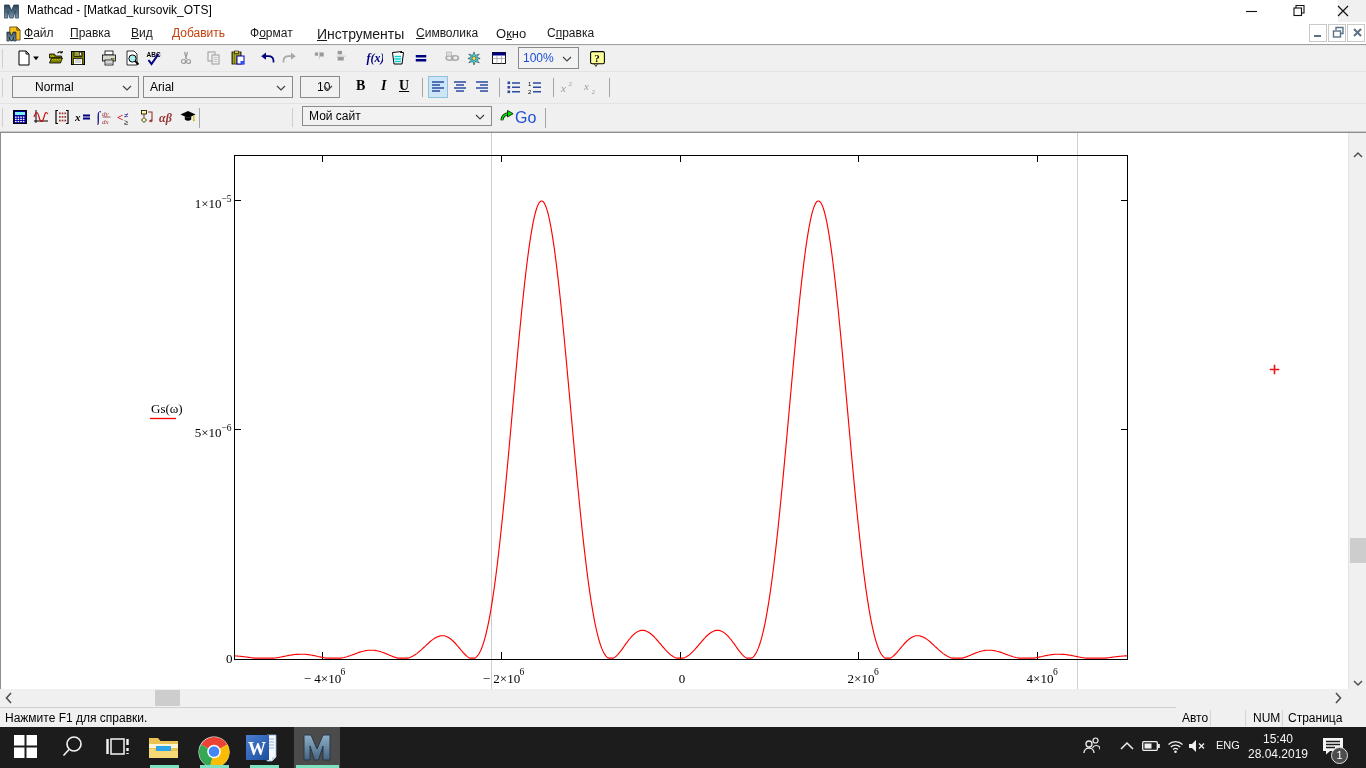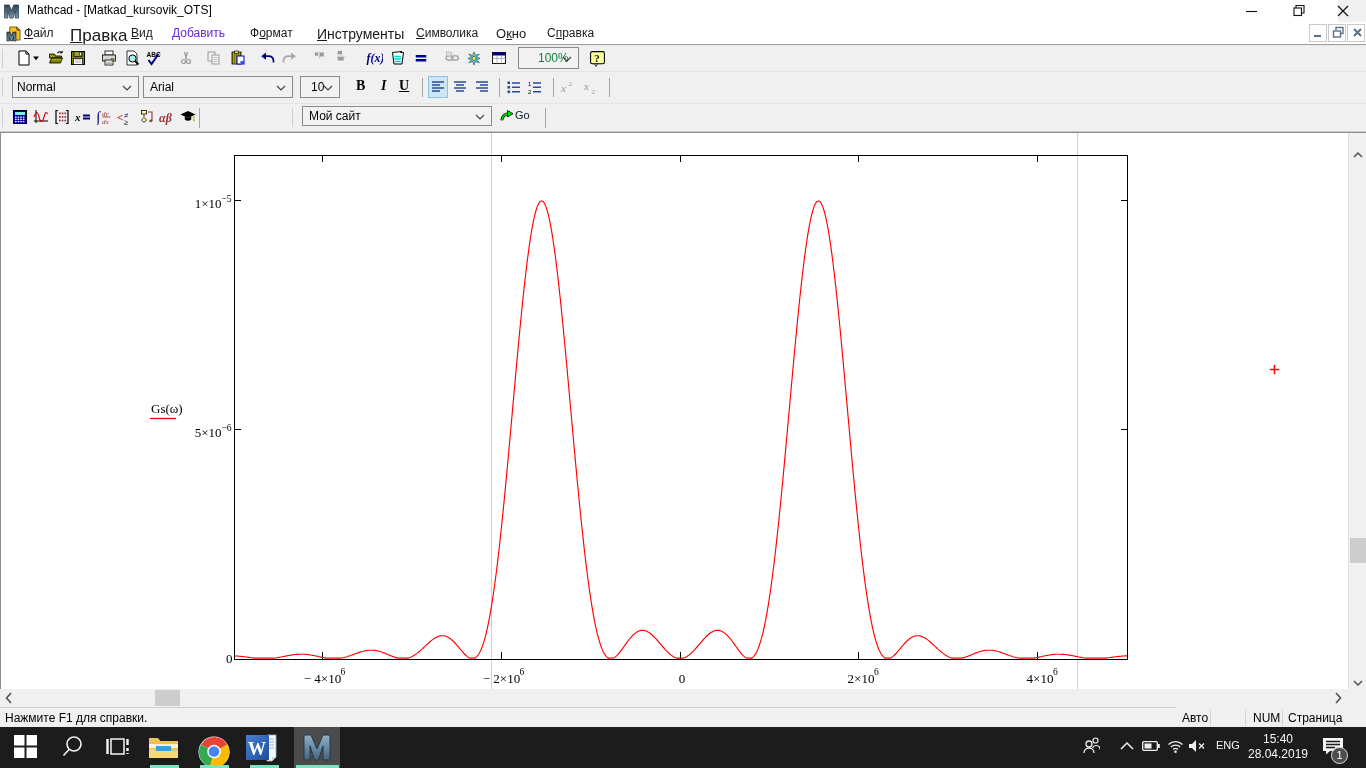--- a/index.html
+++ b/index.html
@@ -25,23 +25,23 @@
         <linearGradient id="mmg" x1="0" y1="0" x2="0" y2="1">
           <stop offset="0" stop-color="#3a5468"></stop>
           <stop offset="1" stop-color="#8aa7bd"></stop>
         </linearGradient>
       </defs>
       <path d="M4 2h7.5L15 5.5V16H4z" fill="#f8bf1c" stroke="#4a3a00" stroke-width=".8"></path>
       <path d="M11.5 2l3.5 3.5h-3.5z" fill="#c8920a" stroke="#4a3a00" stroke-width=".7"></path>
       <path d="M1 7.5h3l1.8 4.2L7.6 7.5h3V17h-2.4v-4.5L6.7 17H5.2L3.4 12.5V17H1z" fill="url(#mmg)" stroke="#10202c" stroke-width=".8"></path>
     </svg>
     <span class="abs" style="left:24px;top:4px;font-size:12px;color:#1a1a1a"><u>Ф</u>айл</span>
-    <span class="abs" style="left:70px;top:4px;font-size:17px;color:#1a1a1a"><u>П</u>равка</span>
+    <span class="abs" style="left:70px;top:4px;font-size:12px;color:#1a1a1a"><u>П</u>равка</span>
     <span class="abs" style="left:131px;top:4px;font-size:12px;color:#1a1a1a"><u>В</u>ид</span>
-    <span class="abs" style="left:172px;top:4px;font-size:12px;color:#6d28d9"><u>Д</u>обавить</span>
+    <span class="abs" style="left:172px;top:4px;font-size:12px;color:#c2410c"><u>Д</u>обавить</span>
     <span class="abs" style="left:250px;top:4px;font-size:12px;color:#1a1a1a">Ф<u>о</u>рмат</span>
     <span class="abs" style="left:317px;top:4px;font-size:14px;color:#1a1a1a"><u>И</u>нструменты</span>
     <span class="abs" style="left:416px;top:4px;font-size:12px;color:#1a1a1a"><u>С</u>имволика</span>
     <span class="abs" style="left:496px;top:4px;font-size:13px;color:#1a1a1a">О<u>к</u>но</span>
     <span class="abs" style="left:547px;top:4px;font-size:12px;color:#1a1a1a">С<u>п</u>равка</span>
     <div class="abs" style="left:1309px;top:2px;width:16px;height:16px;border:1px solid #c9c9c9;background:#fff"></div>
     <div class="abs" style="left:1328px;top:2px;width:16px;height:16px;border:1px solid #c9c9c9;background:#fff"></div>
     <div class="abs" style="left:1347px;top:2px;width:16px;height:16px;border:1px solid #c9c9c9;background:#fff"></div>
     <svg class="abs" style="left:1309px;top:2px" width="57" height="18" viewBox="0 0 57 18">
       <path d="M5 12h7" stroke="#5a7186" stroke-width="2"></path>
@@ -150,41 +150,41 @@
     <svg style="position:absolute;left:467px;top:4px" width="14" height="16" viewBox="0 0 16 16">
       <path d="M8 1l1.5 4L14 3.5 11 7l4 1.5-4 1.5 3 3.5-4.5-1.5L8 16l-1.5-4L2 13.5 5 10 1 8.5 5 7 2 3.5 6.5 5z" fill="#4dd9e8" stroke="#000" stroke-width=".5"></path>
       <circle cx="8" cy="8.5" r="2.2" fill="#ffe84c" stroke="#000" stroke-width=".5"></circle>
     </svg>
     <svg style="position:absolute;left:491px;top:4px" width="16" height="16" viewBox="0 0 16 16">
       <rect x="1.5" y="2.5" width="13" height="11" fill="#fff" stroke="#000" stroke-width=".9"></rect>
       <rect x="1.5" y="2.5" width="13" height="3" fill="#000080"></rect>
       <path d="M1.5 8.5h13M6 5.5v8M10.5 5.5v8" stroke="#9a9a9a" stroke-width=".7"></path>
     </svg>
     <div style="position:absolute;left:514px;top:49px;width:1px;height:18px;background:#a6a6a6"></div>
-    <div style="position:absolute;left:518px;top:1px;width:61px;height:22px;background:#f2f2f2;border:1px solid #8a8a8a;box-sizing:border-box;font-size:12px;line-height:20px;padding-left:19px;color:#15803d">100%<svg style="position:absolute;right:6px;top:7px" width="10" height="8" viewBox="0 0 10 8">
+    <div style="position:absolute;left:518px;top:1px;width:61px;height:22px;background:#f2f2f2;border:1px solid #8a8a8a;box-sizing:border-box;font-size:12px;line-height:20px;padding-left:4px;color:#1d4ed8">100%<svg style="position:absolute;right:6px;top:7px" width="10" height="8" viewBox="0 0 10 8">
         <path d="M1 2l4 4 4-4" fill="none" stroke="#444" stroke-width="1.2"></path>
       </svg></div>
     <div style="position:absolute;left:582px;top:49px;width:1px;height:18px;background:#a6a6a6"></div>
     <svg style="position:absolute;left:589px;top:4px" width="17" height="17" viewBox="0 0 16 16">
       <rect x="1.5" y="1.5" width="13" height="11.5" rx="1.5" fill="#ffff99" stroke="#000"></rect>
       <path d="M5 13l1.5 2.5L8 13z" fill="#ffff99" stroke="#000" stroke-width=".7"></path>
       <text x="5" y="11" font-family="Liberation Serif,serif" font-size="10.5" font-weight="bold" fill="#000">?</text>
     </svg>
     <div style="position:absolute;left:610px;top:49px;width:1px;height:18px;background:#a6a6a6"></div>
   </div>
 <div class="abs" style="left:0;top:71px;width:1366px;height:1px;background:#e3e3e3"></div>
 <div class="abs" style="left:0;top:72px;width:1366px;height:31px;background:#f0f0f0">
     <div style="position:absolute;left:2px;top:6px;width:1px;height:19px;background:#cfcfcf"></div>
-    <div style="position:absolute;left:12px;top:4px;width:127px;height:22px;background:#f2f2f2;border:1px solid #8a8a8a;box-sizing:border-box;font-size:12px;line-height:20px;padding-left:4px;color:#000">Normal<svg style="position:absolute;right:6px;top:7px" width="10" height="8" viewBox="0 0 10 8">
+    <div style="position:absolute;left:12px;top:4px;width:127px;height:22px;background:#f2f2f2;border:1px solid #8a8a8a;box-sizing:border-box;font-size:12px;line-height:20px;padding-left:22px;color:#000">Normal<svg style="position:absolute;right:6px;top:7px" width="10" height="8" viewBox="0 0 10 8">
         <path d="M1 2l4 4 4-4" fill="none" stroke="#444" stroke-width="1.2"></path>
       </svg></div>
     <div style="position:absolute;left:143px;top:4px;width:150px;height:22px;background:#f2f2f2;border:1px solid #8a8a8a;box-sizing:border-box;font-size:12px;line-height:20px;padding-left:6px;color:#000">Arial<svg style="position:absolute;right:6px;top:7px" width="10" height="8" viewBox="0 0 10 8">
         <path d="M1 2l4 4 4-4" fill="none" stroke="#444" stroke-width="1.2"></path>
       </svg></div>
-    <div style="position:absolute;left:300px;top:4px;width:40px;height:22px;background:#f2f2f2;border:1px solid #8a8a8a;box-sizing:border-box;font-size:12px;line-height:20px;padding-left:10px;color:#000">10<svg style="position:absolute;right:6px;top:7px" width="10" height="8" viewBox="0 0 10 8">
+    <div style="position:absolute;left:300px;top:4px;width:40px;height:22px;background:#f2f2f2;border:1px solid #8a8a8a;box-sizing:border-box;font-size:12px;line-height:20px;padding-left:16px;color:#000">10<svg style="position:absolute;right:6px;top:7px" width="10" height="8" viewBox="0 0 10 8">
         <path d="M1 2l4 4 4-4" fill="none" stroke="#444" stroke-width="1.2"></path>
       </svg></div>
     <span class="abs" style="left:356px;top:6px;font-size:14px;font-weight:bold;font-family:Liberation Serif,serif">B</span>
     <span class="abs" style="left:381px;top:6px;font-size:14px;font-weight:bold;font-style:italic;font-family:Liberation Serif,serif">I</span>
     <span class="abs" style="left:399px;top:6px;font-size:14px;font-weight:bold;text-decoration:underline;font-family:Liberation Serif,serif">U</span>
     <div style="position:absolute;left:422px;top:6px;width:1px;height:19px;background:#a6a6a6"></div>
     <div class="abs" style="left:428px;top:4px;width:20px;height:22px;background:#cde6f7;border:1px solid #92c0e0;box-sizing:border-box"></div>
     <svg style="position:absolute;left:430px;top:7px" width="16" height="16" viewBox="0 0 16 16">
       <path d="M2 3h12M2 6h8M2 9h12M2 12h8" stroke="#2b4ba0" stroke-width="1.6"></path>
     </svg>
@@ -288,21 +288,21 @@
     <div style="position:absolute;left:199px;top:4px;width:1px;height:20px;background:#a6a6a6"></div>
     <div style="position:absolute;left:292px;top:4px;width:1px;height:19px;background:#cfcfcf"></div>
     <div style="position:absolute;left:302px;top:2px;width:190px;height:20px;background:#f2f2f2;border:1px solid #8a8a8a;box-sizing:border-box;font-size:12px;line-height:18px;padding-left:6px;color:#000">Мой сайт<svg style="position:absolute;right:6px;top:6px" width="10" height="8" viewBox="0 0 10 8">
         <path d="M1 2l4 4 4-4" fill="none" stroke="#444" stroke-width="1.2"></path>
       </svg></div>
     <svg style="position:absolute;left:500px;top:5px" width="15" height="15" viewBox="0 0 16 16">
       <path d="M2 12c0-4 3.5-7 7.5-7" fill="none" stroke="#000" stroke-width="3.2"></path>
       <path d="M2 12c0-4 3.5-7 7.5-7" fill="none" stroke="#00dd00" stroke-width="1.8"></path>
       <path d="M8 1.5L14 5l-6 3.5z" fill="#00dd00" stroke="#000" stroke-width=".8"></path>
     </svg>
-    <span class="abs" style="left:515px;top:5px;font-size:11px;color:#0f172a">Go</span>
+    <span class="abs" style="left:515px;top:5px;font-size:16px;color:#1d4ed8">Go</span>
     <div style="position:absolute;left:545px;top:4px;width:1px;height:20px;background:#a6a6a6"></div>
   </div>
 <div class="abs" style="left:0;top:131px;width:1366px;height:1px;background:#c9c9c9"></div>
 <div class="abs" style="left:0;top:132px;width:1366px;height:1px;background:#8e8e8e"></div>
 <div class="abs" style="left:0;top:133px;width:1349px;height:556px;background:#fff">
     <svg style="position:absolute;left:0;top:0" width="1349" height="556" viewBox="0 133 1349 556">
       <path d="M0.5 133v556" stroke="#8e8e8e" stroke-width="1"></path>
       <path d="M491.5 133v556M1077.5 133v556" stroke="#cfcfcf" stroke-width="1"></path>
       <rect x="234.5" y="155.5" width="893" height="503.5" fill="none" stroke="#000" stroke-width="1" shape-rendering="crispEdges"></rect>
       <path d="M322.9 155v7M322.9 659v-7" stroke="#000" stroke-width="1" shape-rendering="crispEdges"></path>

